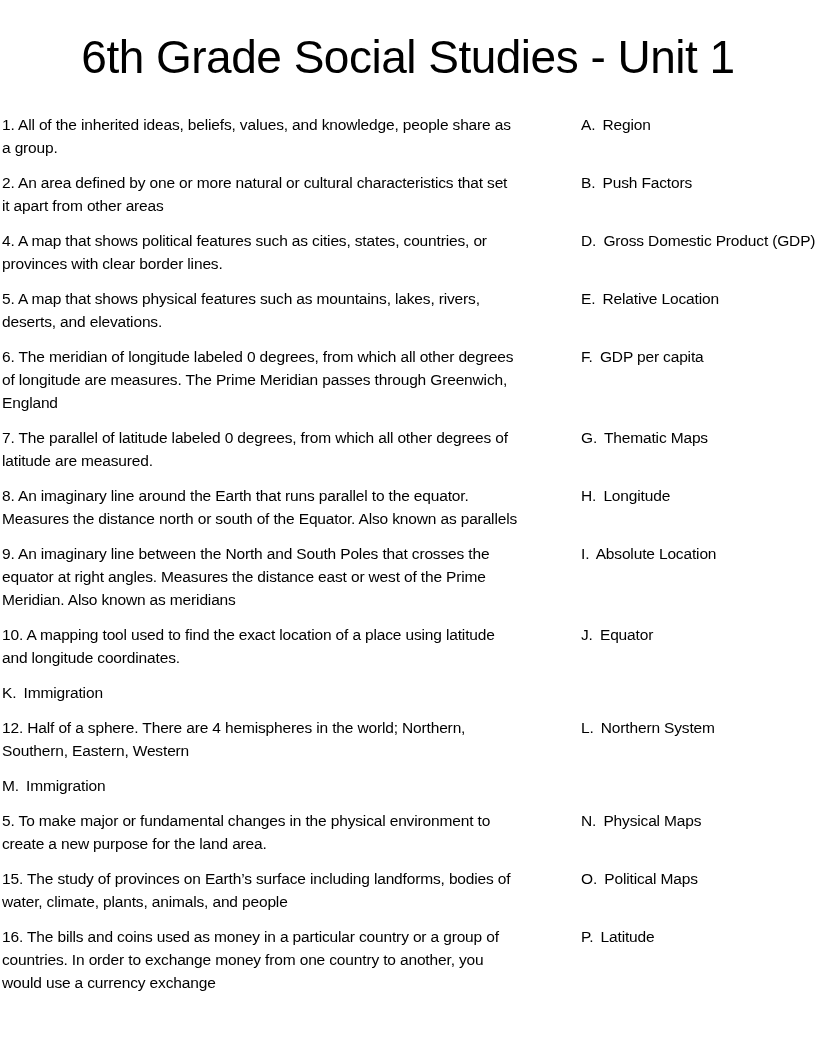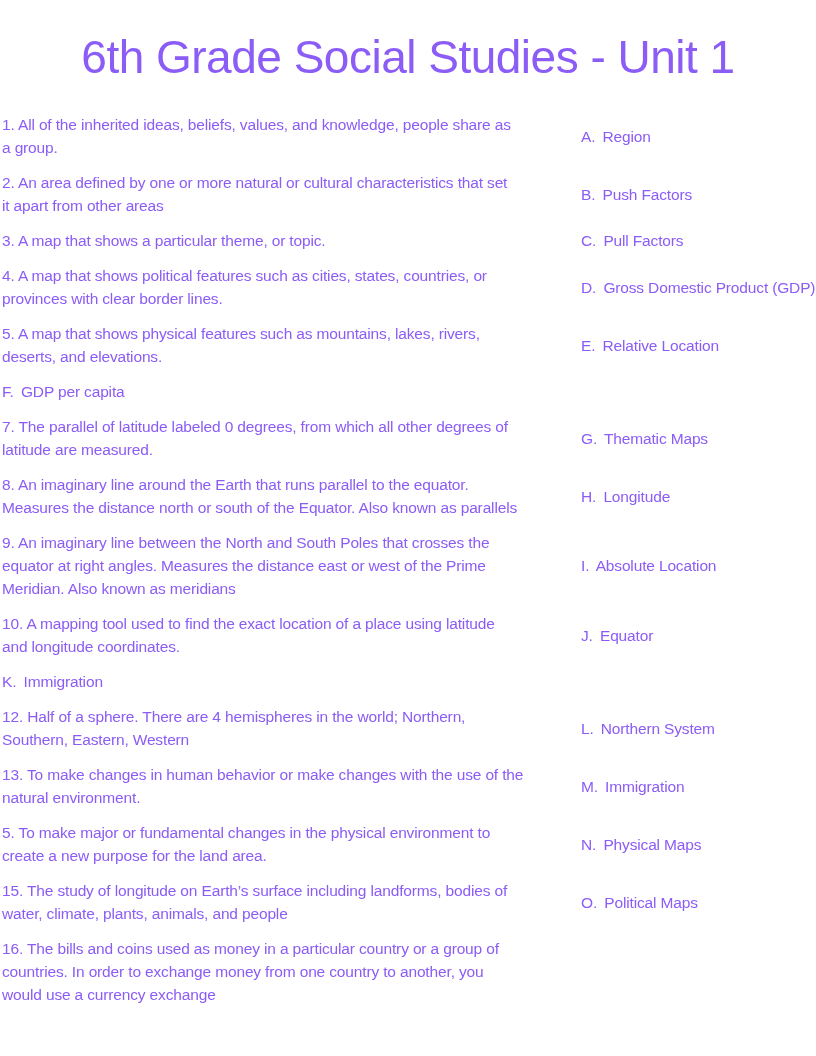--- a/index.html
+++ b/index.html
@@ -2,41 +2,41 @@
 <html><head>
 <meta charset="utf-8">
 <style>
   html, body { margin: 0; padding: 0; background: #ffffff; }
   .page {
     width: 816px;
     height: 1056px;
     background: #ffffff;
     overflow: hidden;
     font-family: "Liberation Sans", sans-serif;
-    color: #8b5cf6;
+    color: #000000;
     position: relative;
   }
   .title {
     margin: 0;
     padding-top: 30px;
     height: 54px;
     line-height: 54px;
     font-size: 46px;
     font-weight: 400;
     letter-spacing: -0.5px;
     text-align: center;
     white-space: pre;
   }
   .rows {
     margin-top: 29px;
     padding-left: 2px;
   }
   .row {
     display: flex;
-    align-items: center;
+    align-items: flex-start;
     margin-bottom: 12px;
     font-size: 15.5px;
     line-height: 23px;
     letter-spacing: -0.15px;
   }
   .def {
     flex: none;
     width: 579px;
     white-space: pre-line;
   }
@@ -57,34 +57,33 @@
         <div class="def"><span class="num">1.</span> <span>All of the inherited ideas, beliefs, values, and knowledge, people share as
 a group.</span></div>
         <div class="term"><span class="letter">A.</span> <span>Region</span></div>
       </div>
     <div class="row">
         <div class="def"><span class="num">2.</span> <span>An area defined by one or more natural or cultural characteristics that set
 it apart from other areas</span></div>
         <div class="term"><span class="letter">B.</span> <span>Push Factors</span></div>
       </div>
     <div class="row">
-        <div class="def"><span class="num">3.</span> <span>A map that shows a particular theme, or topic.</span></div>
-        <div class="term"><span class="letter">C.</span> <span>Pull Factors</span></div>
-      </div>
-    <div class="row">
         <div class="def"><span class="num">4.</span> <span>A map that shows political features such as cities, states, countries, or
 provinces with clear border lines.</span></div>
         <div class="term"><span class="letter">D.</span> <span>Gross Domestic Product (GDP)</span></div>
       </div>
     <div class="row">
         <div class="def"><span class="num">5.</span> <span>A map that shows physical features such as mountains, lakes, rivers,
 deserts, and elevations.</span></div>
         <div class="term"><span class="letter">E.</span> <span>Relative Location</span></div>
       </div>
     <div class="row">
+        <div class="def"><span class="num">6.</span> <span>The meridian of longitude labeled 0 degrees, from which all other degrees
+of longitude are measures. The Prime Meridian passes through Greenwich,
+England</span></div>
         <div class="term"><span class="letter">F.</span> <span>GDP per capita</span></div>
       </div>
     <div class="row">
         <div class="def"><span class="num">7.</span> <span>The parallel of latitude labeled 0 degrees, from which all other degrees of
 latitude are measured.</span></div>
         <div class="term"><span class="letter">G.</span> <span>Thematic Maps</span></div>
       </div>
     <div class="row">
         <div class="def"><span class="num">8.</span> <span>An imaginary line around the Earth that runs parallel to the equator.
 Measures the distance north or south of the Equator. Also known as parallels</span></div>
@@ -103,33 +102,32 @@
       </div>
     <div class="row">
         <div class="term"><span class="letter">K.</span> <span>Immigration</span></div>
       </div>
     <div class="row">
         <div class="def"><span class="num">12.</span> <span>Half of a sphere. There are 4 hemispheres in the world; Northern,
 Southern, Eastern, Western</span></div>
         <div class="term"><span class="letter">L.</span> <span>Northern System</span></div>
       </div>
     <div class="row">
-        <div class="def"><span class="num">13.</span> <span>To make changes in human behavior or make changes with the use of the
-natural environment.</span></div>
         <div class="term"><span class="letter">M.</span> <span>Immigration</span></div>
       </div>
     <div class="row">
         <div class="def"><span class="num">5.</span> <span>To make major or fundamental changes in the physical environment to
 create a new purpose for the land area.</span></div>
         <div class="term"><span class="letter">N.</span> <span>Physical Maps</span></div>
       </div>
     <div class="row">
-        <div class="def"><span class="num">15.</span> <span>The study of longitude on Earth’s surface including landforms, bodies of
+        <div class="def"><span class="num">15.</span> <span>The study of provinces on Earth’s surface including landforms, bodies of
 water, climate, plants, animals, and people</span></div>
         <div class="term"><span class="letter">O.</span> <span>Political Maps</span></div>
       </div>
     <div class="row">
         <div class="def"><span class="num">16.</span> <span>The bills and coins used as money in a particular country or a group of
 countries. In order to exchange money from one country to another, you
 would use a currency exchange</span></div>
+        <div class="term"><span class="letter">P.</span> <span>Latitude</span></div>
       </div>
   </div>
 </div>
 
 </body></html>

